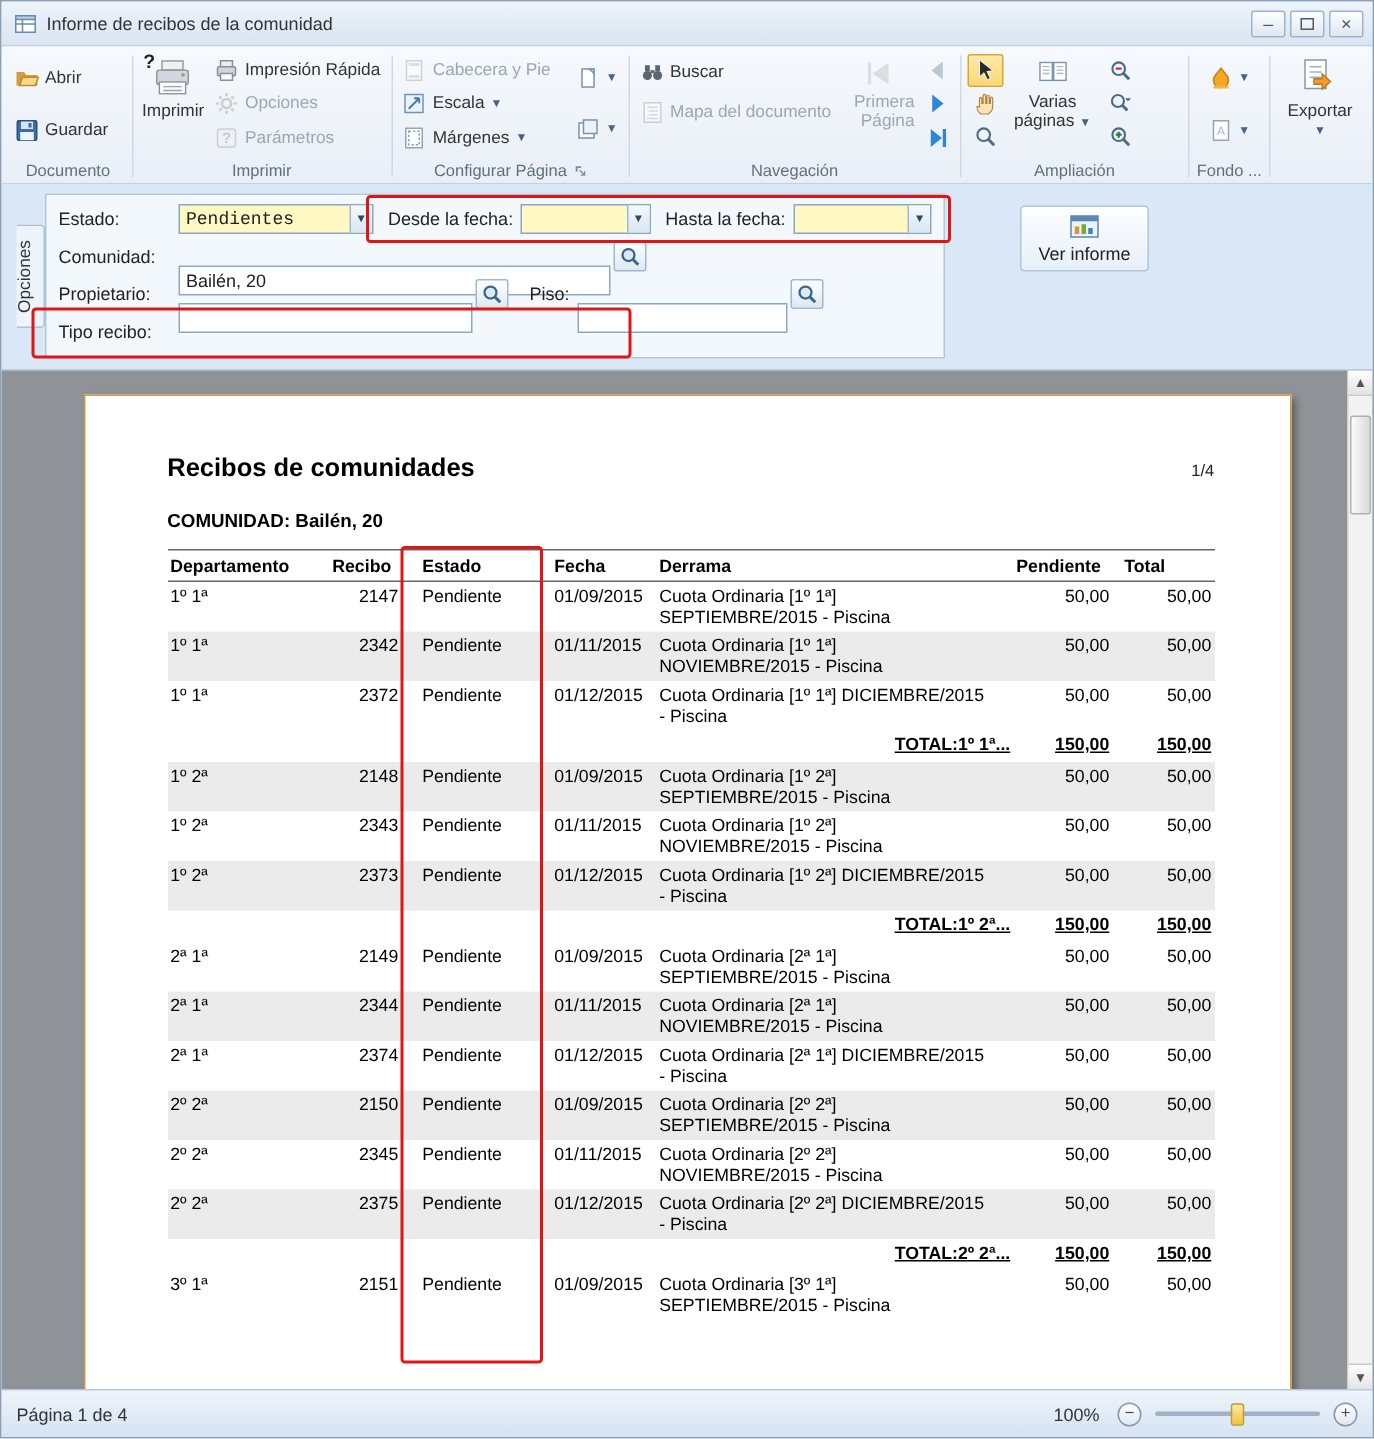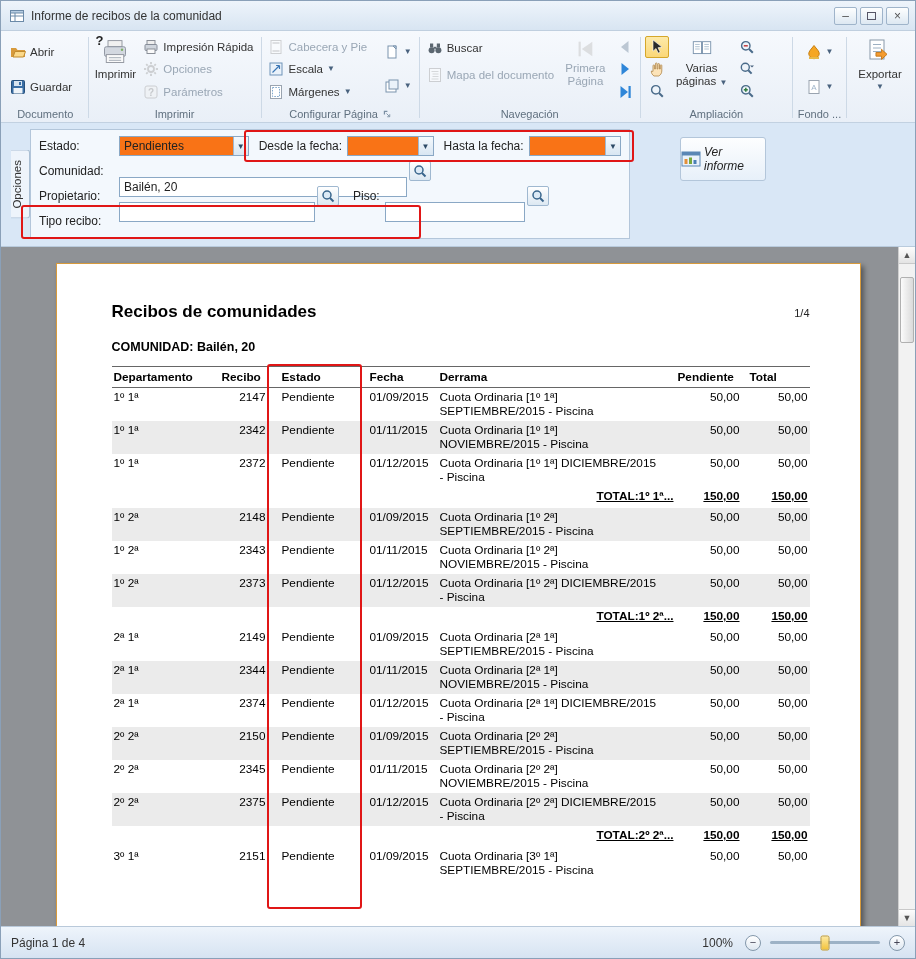--- a/index.html
+++ b/index.html
@@ -27,21 +27,21 @@
   .rsep { width:1px; background:#cdd9e6; margin:4px 1px; }
   .col { display:flex; flex-direction:column; }
   .sb-col { justify-content:space-between; padding:1px 0; }
   .sbtn { display:flex; align-items:center; gap:4px; padding:1px 3px; height:21px;
           font-size:11.5px; color:#333; border-radius:2px; white-space:nowrap; }
   .sbtn.disabled { color:#9aa7b5; }
   .sbtn.disabled .ic { opacity:.45; filter:grayscale(1); }
   .bigbtn { display:flex; flex-direction:column; align-items:center; justify-content:flex-start;
             gap:2px; padding:3px 2px 1px; font-size:11.5px; color:#333; text-align:center;
             border-radius:2px; line-height:1.15; }
-  .bigbtn.disabled { color:#9aa7b5; }
+  .bigbtn.disabled { color:#9aa7b5;text-align:right; }
   .bigbtn.disabled .ic { opacity:.5; filter:grayscale(1); }
   .ic { display:inline-flex; flex:0 0 auto; }
   .i16 { width:16px; height:16px; }
   .i22 { width:22px; height:22px; }
   .i28 { width:28px; height:28px; }
   .caret { font-size:8px; color:#49627e; line-height:1; }
   .printer-wrap { position:relative; }
   .printer-q { position:absolute; top:-4px; left:-6px; font-size:13px; font-weight:bold; color:#222; }
   .tool { width:24px; height:22px; display:flex; align-items:center; justify-content:center; border-radius:2px; }
   .tool-selected { background:linear-gradient(#fdeaa9,#fbd777); border:1px solid #d5a72b; }
@@ -50,36 +50,36 @@
   
   .options-strip { flex:0 0 auto; height:124px; background:#d9e7f6; border-bottom:1px solid #b9cbdd;
                    padding:6px 10px; display:flex; align-items:flex-start; position:relative; }
   .options-tab { width:19px; align-self:center; background:#eef4fb; border:1px solid #aabfd4;
                  border-right:none; border-radius:3px 0 0 3px; padding:9px 0; font-size:11.5px; color:#333;
                  writing-mode:vertical-rl; transform:rotate(180deg); text-align:center; }
   .options-box { background:#f3f8fd; border:1px solid #b3c6da; padding:4px 8px; width:600px; height:110px; }
   .orow { display:flex; align-items:center; height:24px; margin-bottom:1px; font-size:12px; color:#222; }
   .olabel { width:80px; flex:0 0 auto; }
   .ilabel { margin:0 5px 0 10px; white-space:nowrap; }
-  .combo { display:flex; align-items:stretch; border:1px solid #8aa8c5; background:#f97316; height:20px; }
+  .combo { display:flex; align-items:stretch; border:1px solid #8aa8c5; background:#fef9c3; height:20px;font-family:Liberation Mono, monospace; }
   .combo .cval { flex:1; padding:2px 4px; font-size:12px; overflow:hidden; white-space:nowrap; }
   .combo .cdd { width:15px; border-left:1px solid #9fb8d0; background:linear-gradient(#f4f9fd,#d9e6f2);
                 display:flex; align-items:center; justify-content:center; font-size:8px; color:#2c4a66; }
   .tfield { border:1px solid #8aa8c5; background:#fff; height:20px; padding:0 4px; font-size:12px;
             display:flex; align-items:center;margin-top:32px; }
   .magbtn { width:22px; height:20px; margin-left:2px; border:1px solid #9fb8d0; border-radius:2px;
             background:linear-gradient(#ffffff,#dce8f2); display:flex; align-items:center; justify-content:center; }
   .radios { display:flex; align-items:center; gap:15px; }
   .radio { display:flex; align-items:center; gap:5px; font-size:12px; color:#222; }
   .rb { width:13px; height:13px; border-radius:50%; border:1px solid #8aa0b5;
         background:radial-gradient(#ffffff,#e8eef5); position:relative; flex:0 0 auto; }
   .rb.sel::after { content:""; position:absolute; inset:3px; border-radius:50%; background:#f59b00; }
   .ver-btn { margin:8px 0 0 50px; width:86px; height:44px; border:1px solid #b3c6da; border-radius:3px;
-             background:linear-gradient(#fdfeff,#e7f0f9); display:flex; flex-direction:row;
-             align-items:center; justify-content:center; gap:3px; font-size:12px; color:#222;font-style:italic; }
+             background:linear-gradient(#fdfeff,#e7f0f9); display:flex; flex-direction:column;
+             align-items:center; justify-content:center; gap:3px; font-size:12px; color:#222; }
   .ann { position:absolute; border:2px solid #e01616; border-radius:3px; pointer-events:none; z-index:5; }
   .ann-dates { left:243px; top:7px;  width:390px; height:32px; }
   .ann-tipo  { left:20px;  top:82px; width:400px; height:34px; }
 
   
   .preview { flex:1; background:#8f9296; position:relative; overflow:hidden; }
   .page { width:805px; height:1100px; margin:16px auto 0; background:#fff; border:1px solid #d79a3c;
           box-shadow:3px 3px 5px rgba(0,0,0,.4); padding:38px 50px 30px 55px; position:relative; }
   .page-head { display:flex; justify-content:space-between; align-items:baseline; }
   .report-title { font-size:17px; font-weight:bold; color:#000; }

